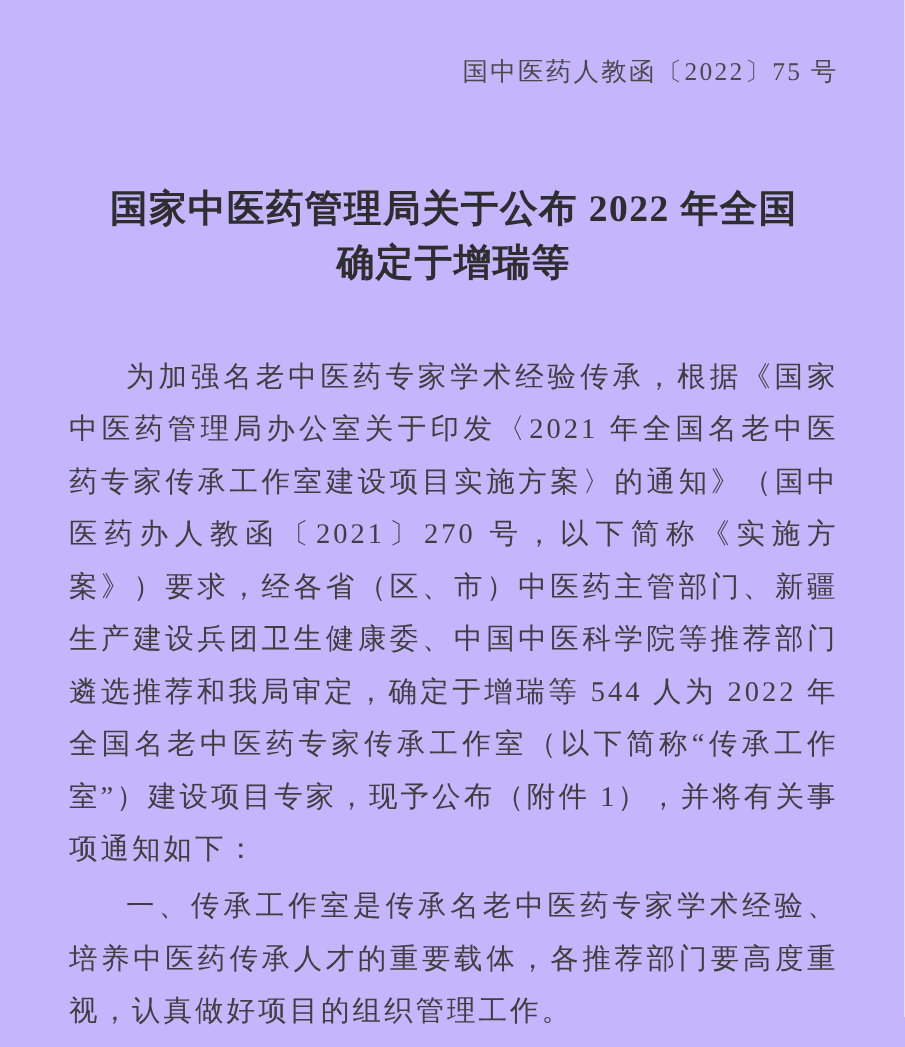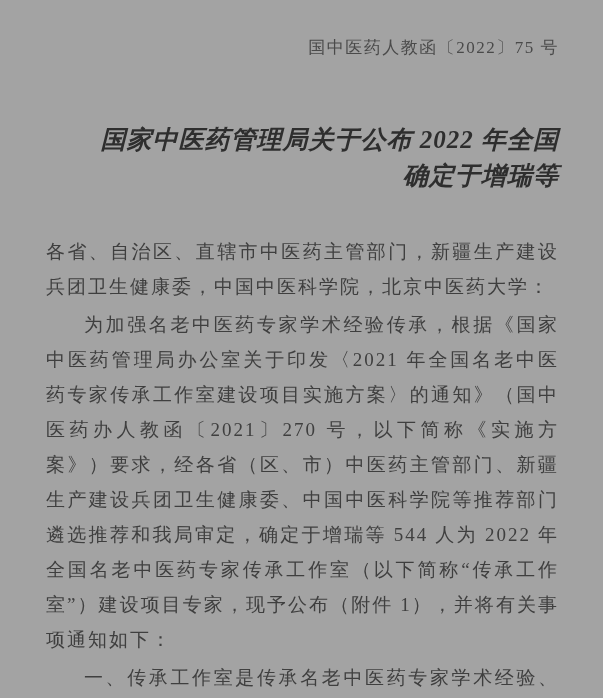--- a/index.html
+++ b/index.html
@@ -5,39 +5,38 @@
   html, body {
     margin: 0;
     padding: 0;
     background: #ffffff;
   }
   .page {
     position: relative;
     width: 603px;
     height: 698px;
     box-sizing: border-box;
-    background: #a3a3a3;
+    background: #c4b5fd;
     color: #3f3f3f;
     font-family: "Liberation Serif", "DejaVu Serif", serif;
     padding: 36px 44px 0 46px;
     overflow: hidden;
   }
   .doc-number {
     text-align: right;
     font-size: 17px;
     letter-spacing: 1.5px;
     color: #4a4a4a;
     line-height: 24px;
   }
   .title-block {
     margin-top: 62px;
-    text-align: right;
+    text-align: center;
     font-weight: bold;
     color: #2e2e2e;
-    font-style: italic;
   }
   .title-line {
     font-size: 25px;
     line-height: 36px;
     letter-spacing: 1px;
   }
   .body-block {
     margin-top: 40px;
   }
   .para {
@@ -59,18 +58,17 @@
 <div class="page">
 
   <div class="doc-number">国中医药人教函〔2022〕75 号</div>
 
   <div class="title-block">
     <div class="title-line">国家中医药管理局关于公布 2022 年全国</div>
     <div class="title-line">确定于增瑞等</div>
   </div>
 
   <div class="body-block">
-    <p class="para">各省、自治区、直辖市中医药主管部门，新疆生产建设兵团卫生健康委，中国中医科学院，北京中医药大学：</p>
     <p class="para indent">为加强名老中医药专家学术经验传承，根据《国家中医药管理局办公室关于印发〈2021 年全国名老中医药专家传承工作室建设项目实施方案〉的通知》（国中医药办人教函〔2021〕270 号，以下简称《实施方案》）要求，经各省（区、市）中医药主管部门、新疆生产建设兵团卫生健康委、中国中医科学院等推荐部门遴选推荐和我局审定，确定于增瑞等 544 人为 2022 年全国名老中医药专家传承工作室（以下简称“传承工作室”）建设项目专家，现予公布（附件 1），并将有关事项通知如下：</p>
     <p class="para indent">一、传承工作室是传承名老中医药专家学术经验、培养中医药传承人才的重要载体，各推荐部门要高度重视，认真做好项目的组织管理工作。</p>
   </div>
 
 </div>
 
 </body></html>

